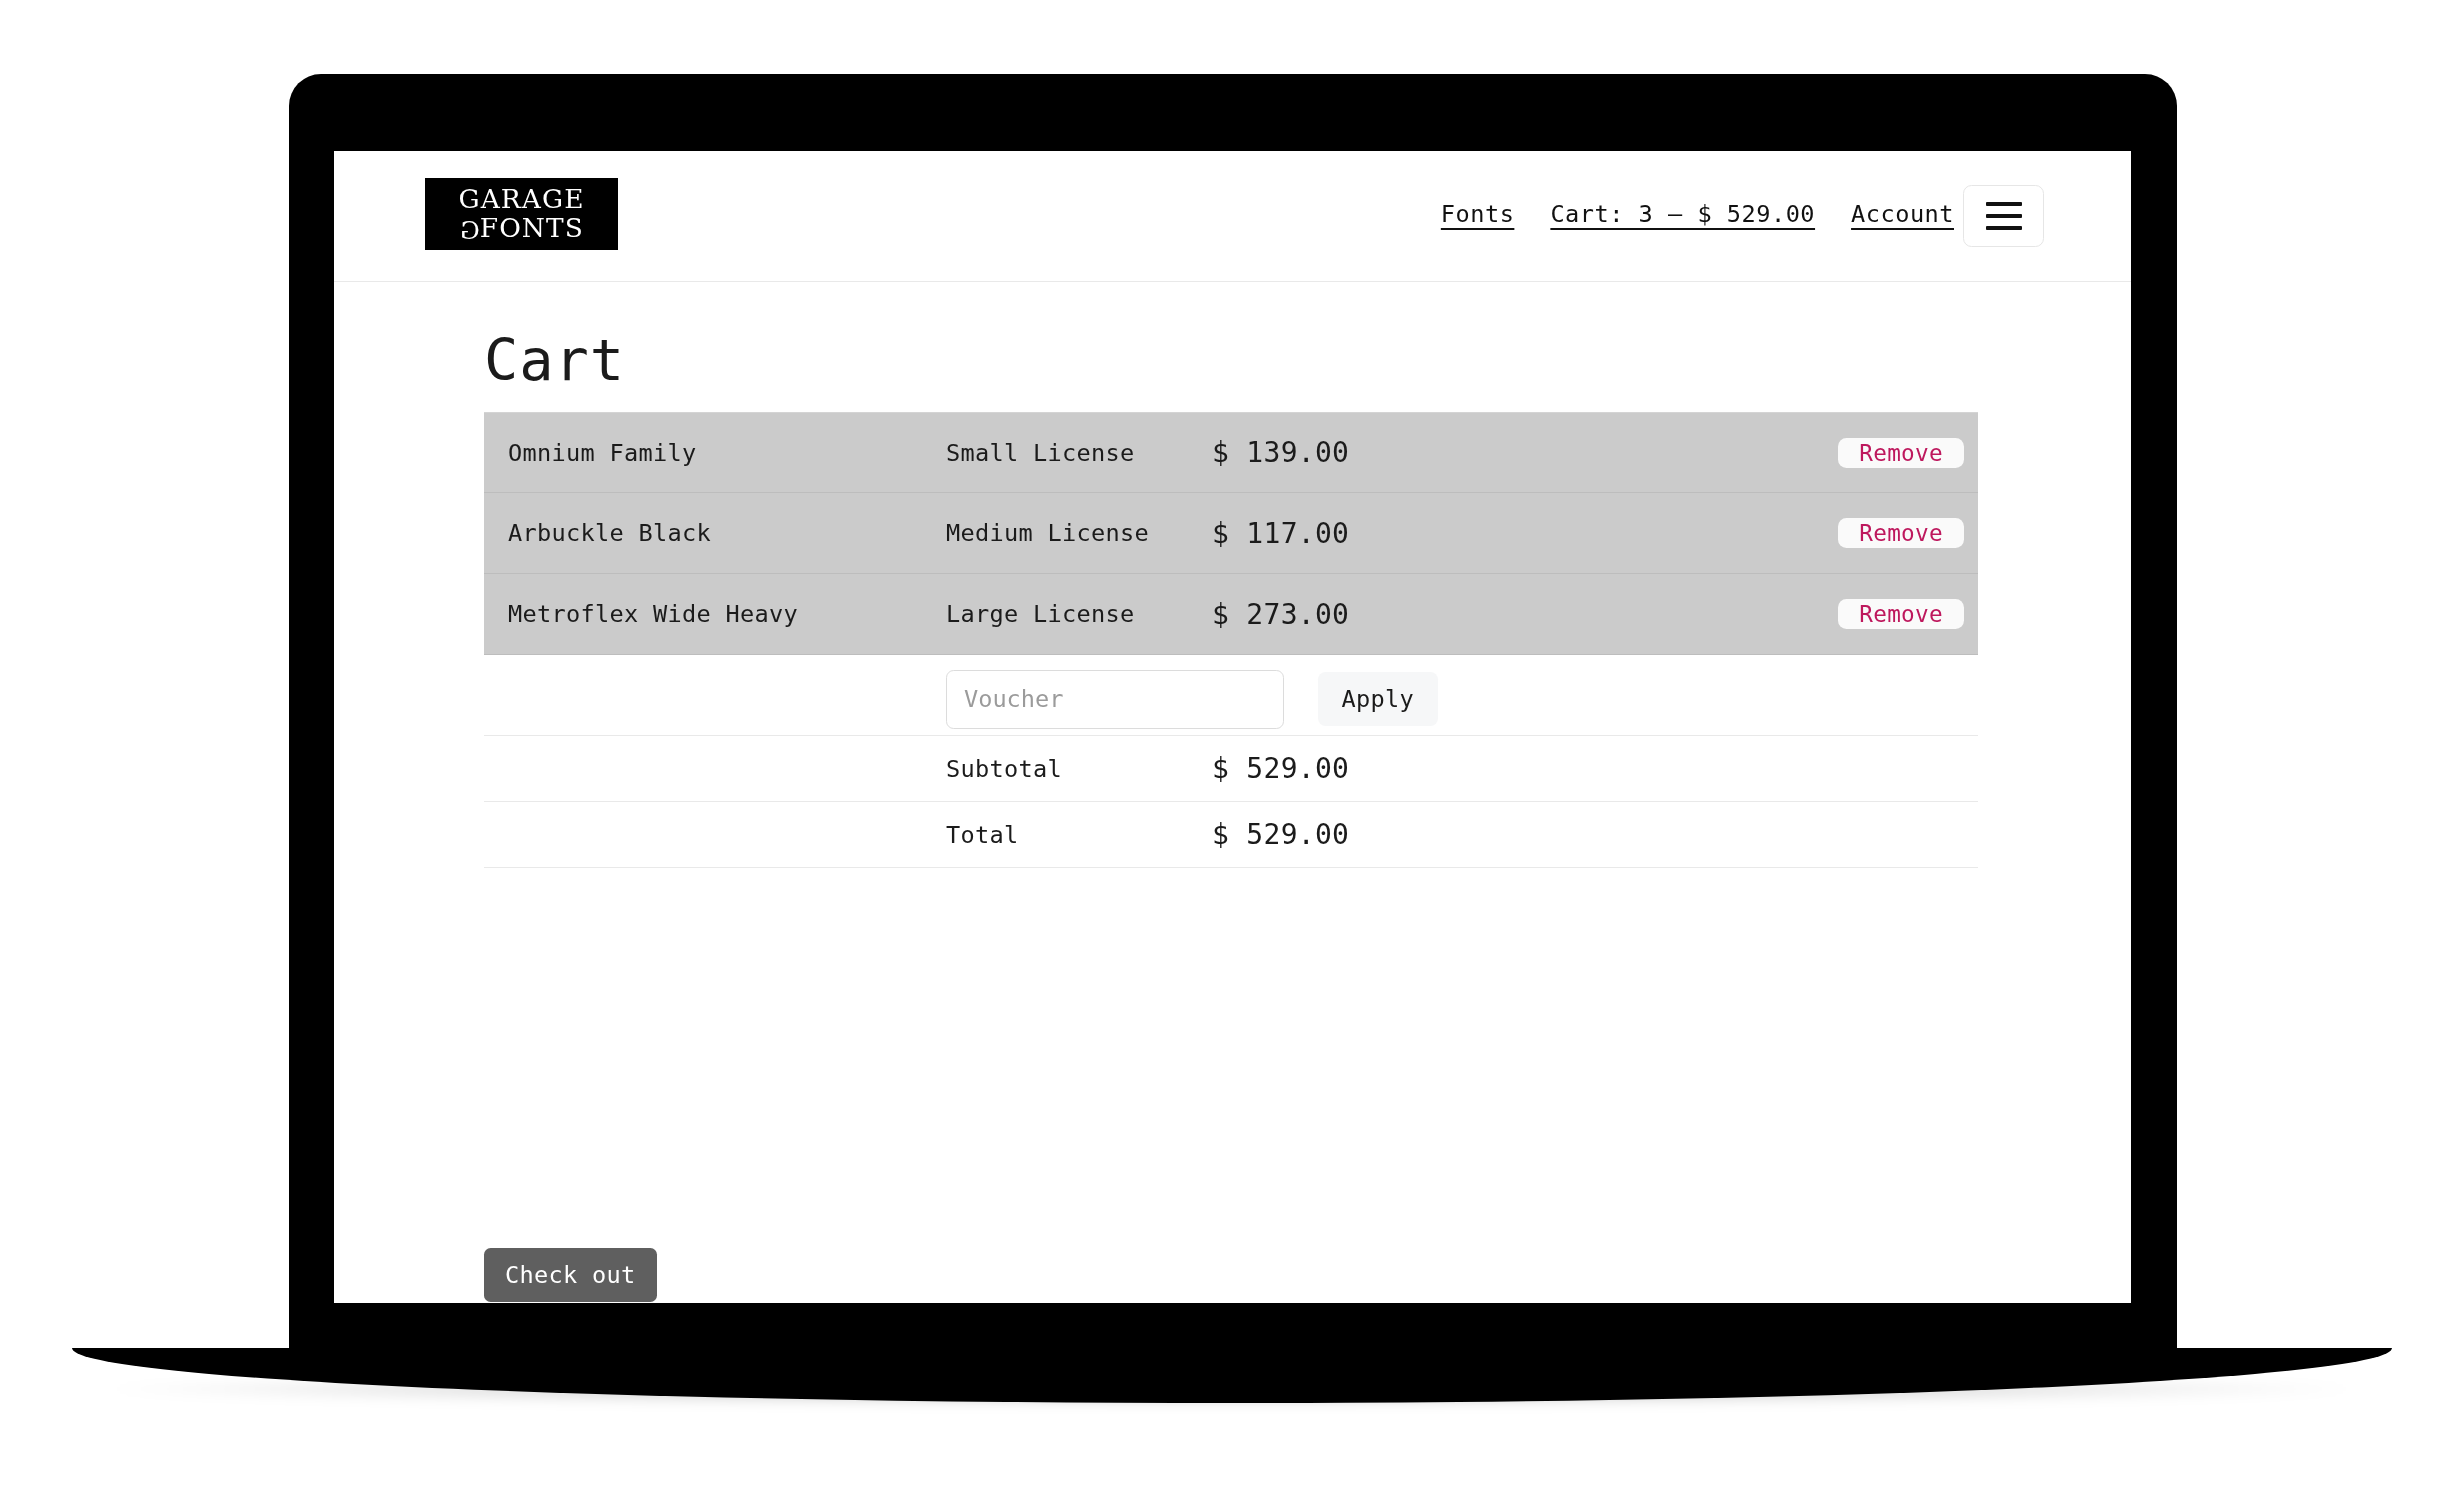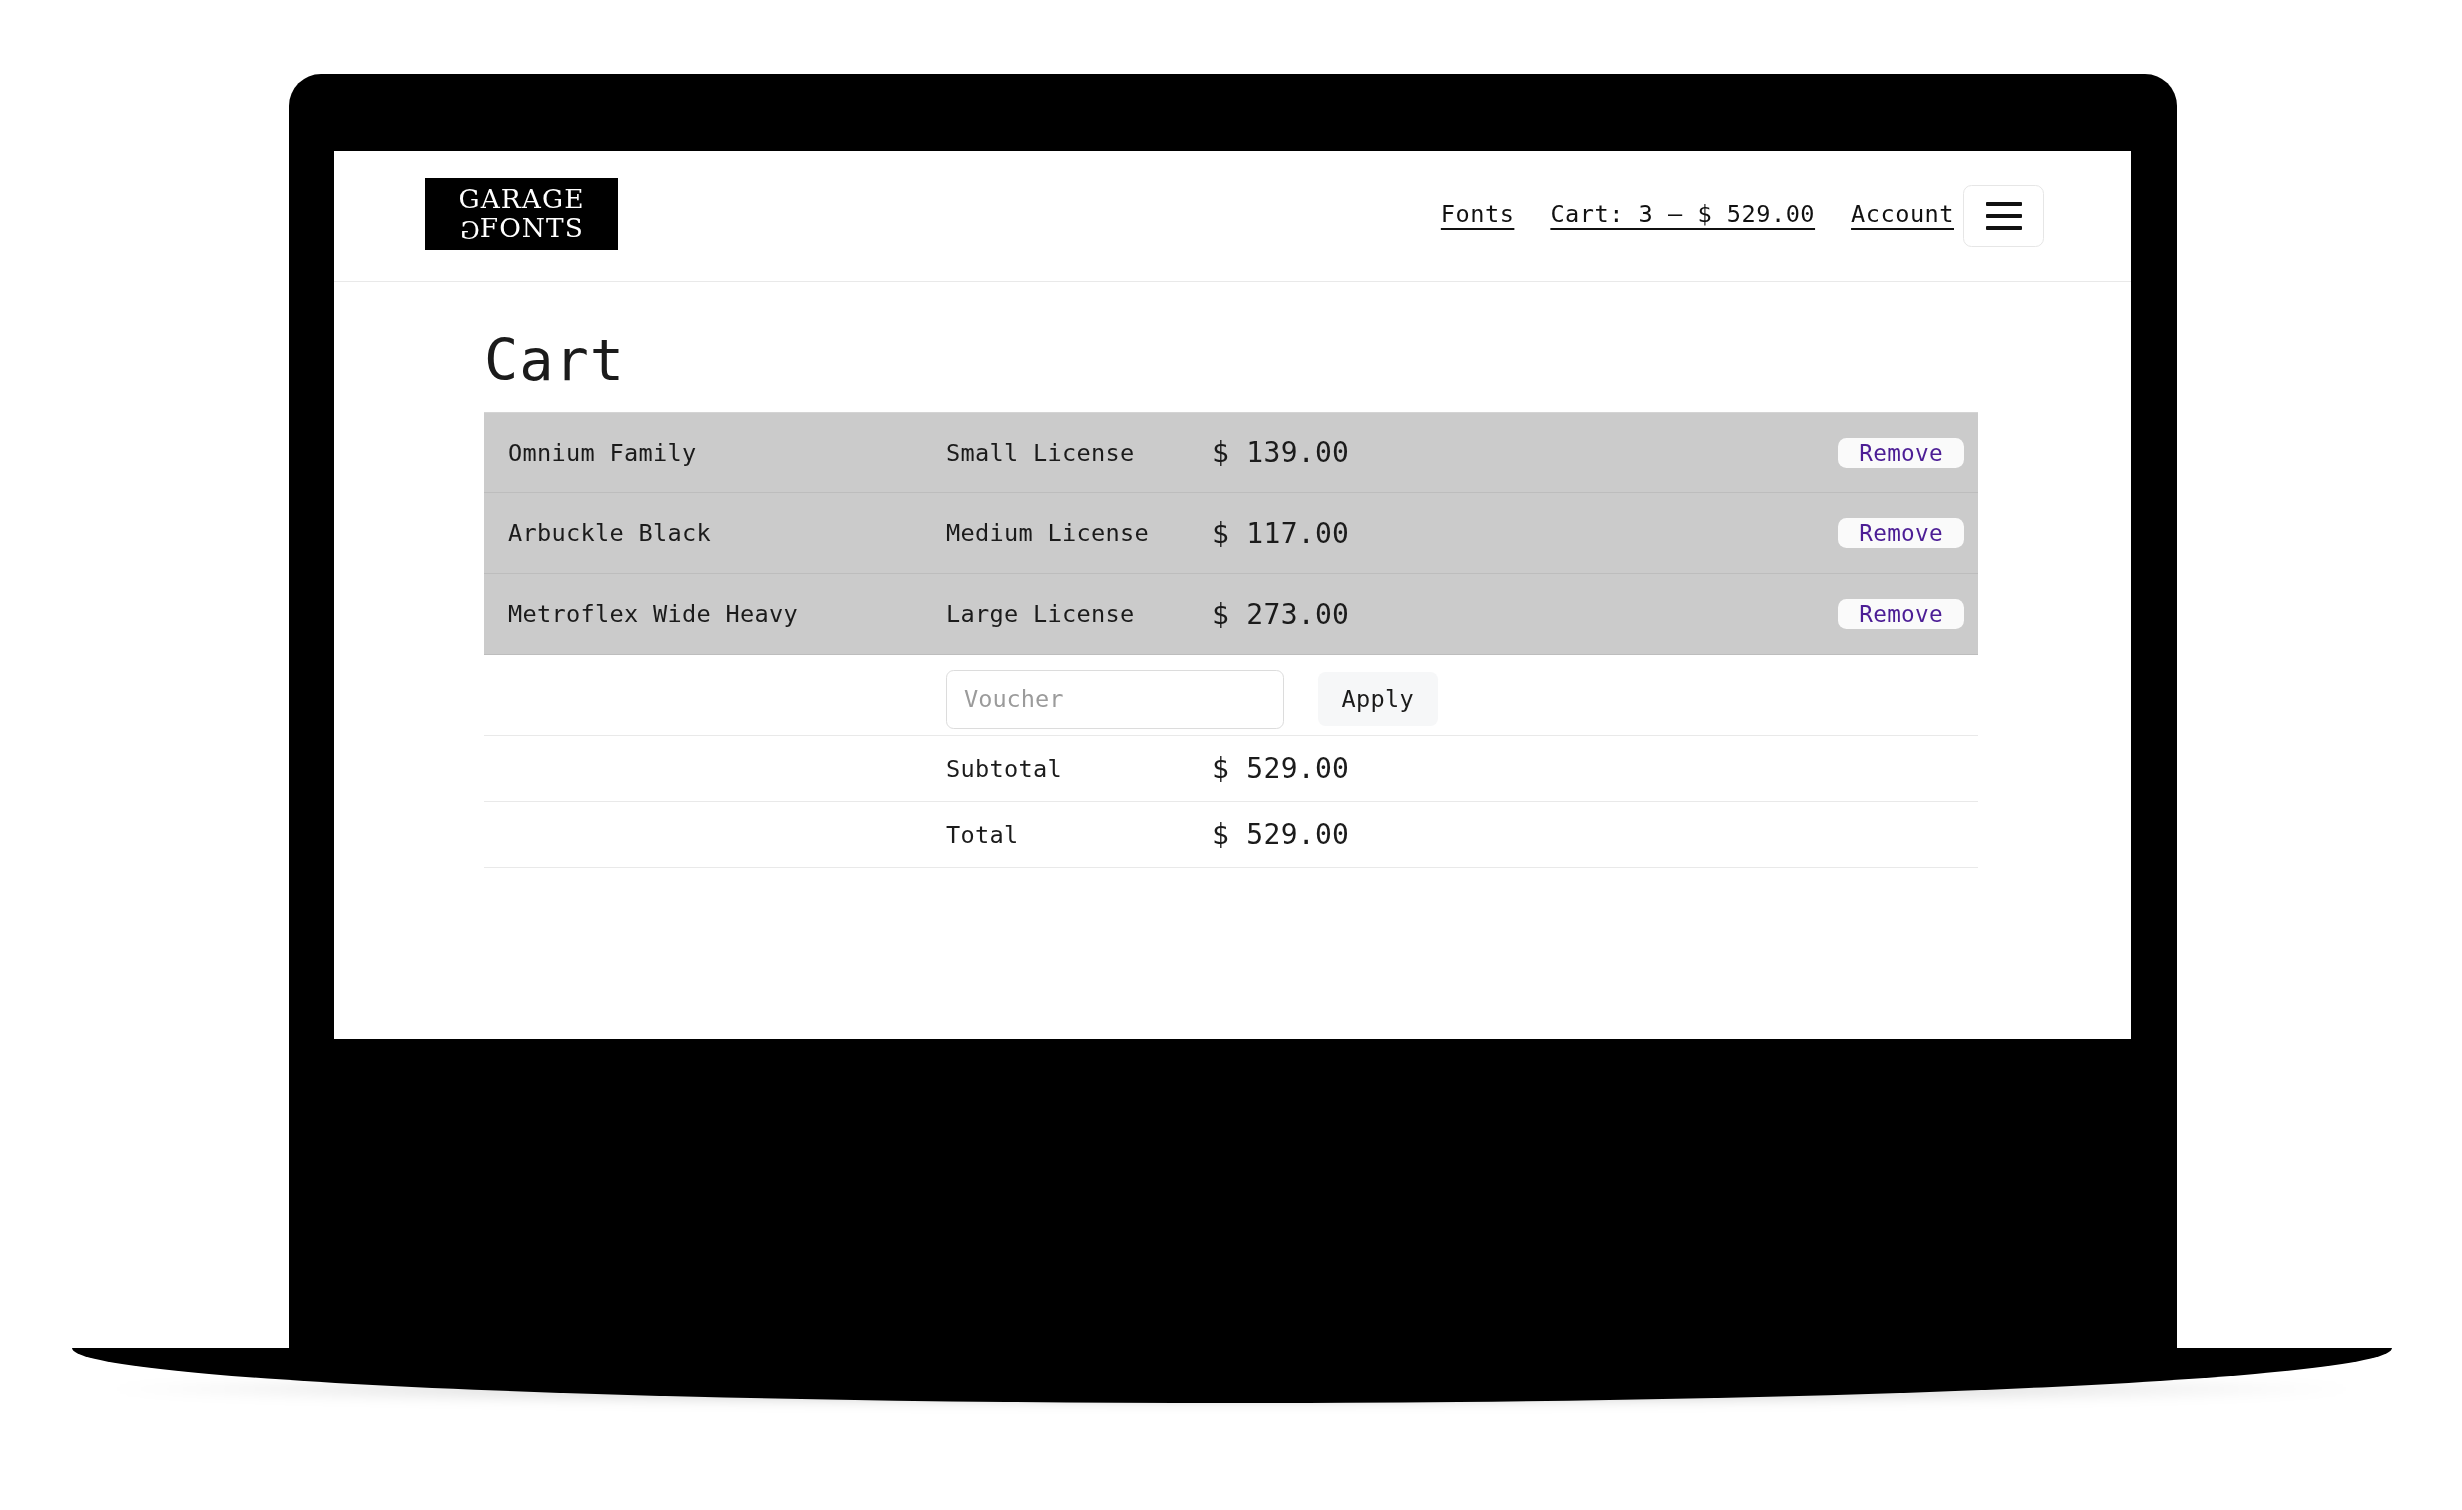--- a/index.html
+++ b/index.html
@@ -49,21 +49,21 @@
     width: 1888px;
     height: 1284px;
     background: #000000;
     border-radius: 32px 32px 9.4px 9.4px;
   }
   .screen {
     position: absolute;
     left: 334px;
     top: 151px;
     width: 1797px;
-    height: 888px;
+    height: 1152px;
     background: #ffffff;
     overflow: hidden;
   }
 
   
   .site-header {
     position: absolute;
     left: 0;
     top: 0;
     width: 1797px;
@@ -215,21 +215,21 @@
     display: flex;
     justify-content: flex-end;
     padding-right: 14px;
   }
   .remove-button {
     background: #fafafa;
     border: none;
     border-radius: 8.5px;
     font-family: inherit;
     font-size: 22.7px;
-    color: #4c1d95;
+    color: #be185d;
     padding: 2px 21px;
     cursor: pointer;
     letter-spacing: 0.3px;
     margin-left: 36px;
   }
 
   .voucher-input {
     width: 338px;
     height: 59px;
     box-sizing: border-box;

